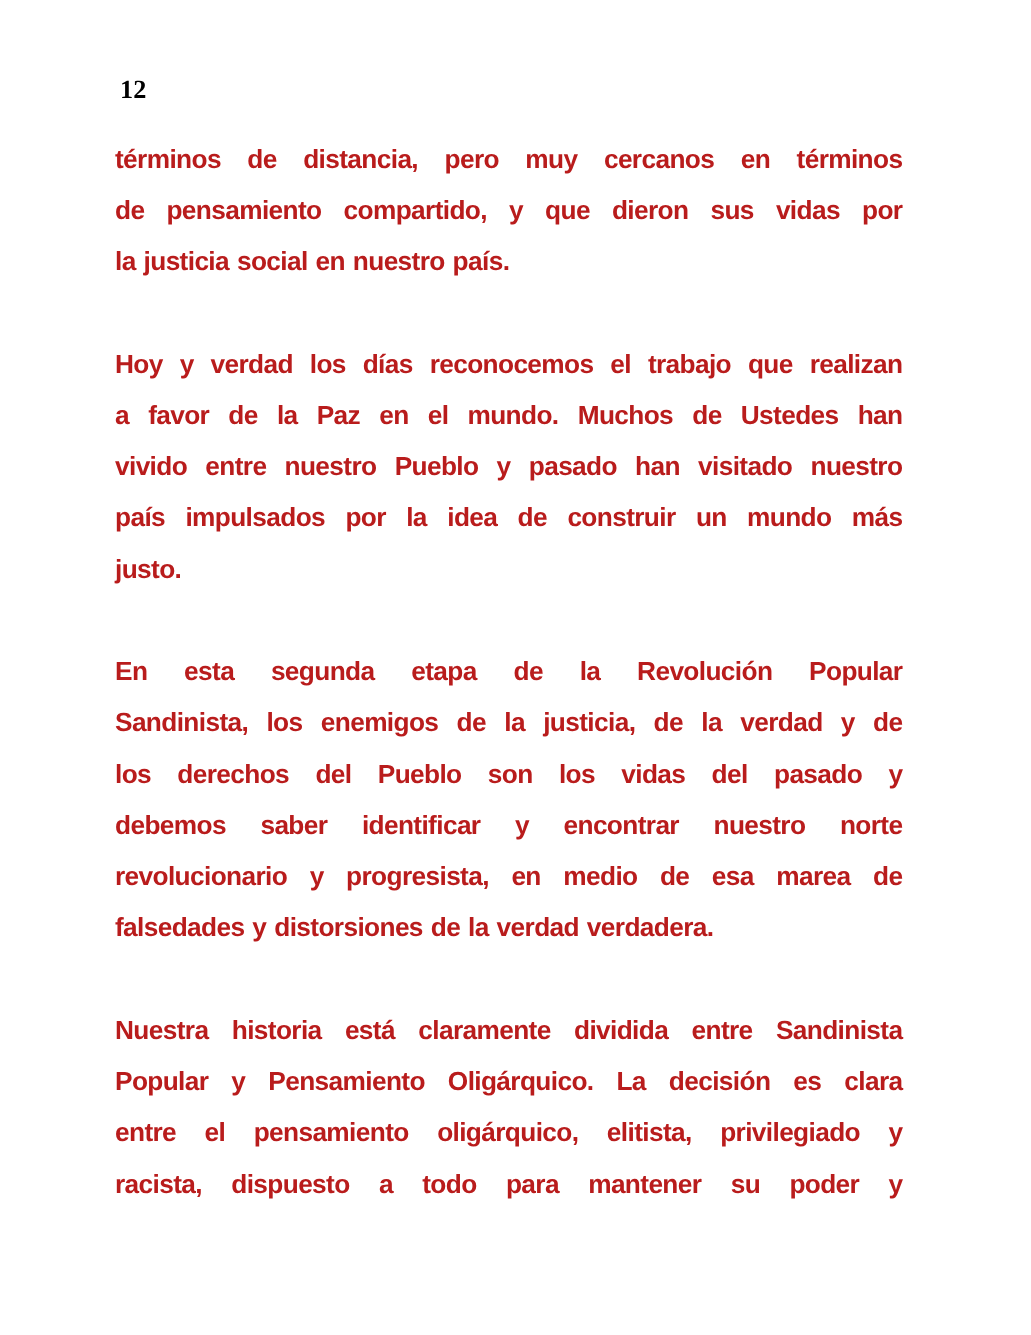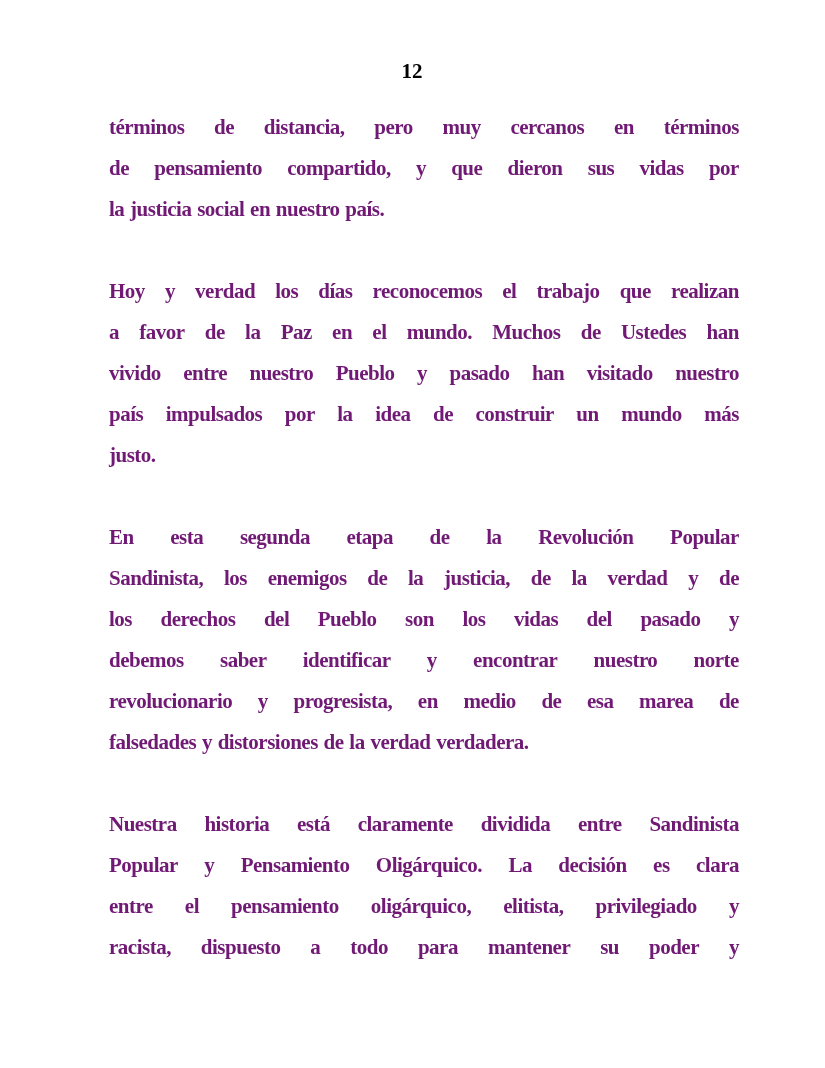--- a/index.html
+++ b/index.html
@@ -12,34 +12,33 @@
     background: #ffffff;
     position: relative;
     font-family: "Liberation Sans", sans-serif;
     overflow: hidden;
   }
   .page-number {
     position: absolute;
     top: 61px;
     left: 96px;
     width: 632px;
-    text-align: center;
+    text-align: left;
     font-family: "Liberation Serif", serif;
     font-weight: bold;
     font-size: 21px;
     color: #000000;
     line-height: 1;
   }
   .content {
     position: absolute;
-    left: 109px;
+    left: 92px;
     top: 107px;
     width: 630px;
-    color: #701a75;
-    font-family: Liberation Serif, serif;
+    color: #b91c1c;
   }
   .para {
     margin: 0 0 41px 0;
   }
   .para:last-child {
     margin-bottom: 0;
   }
   .line {
     display: flex;
     justify-content: space-between;

